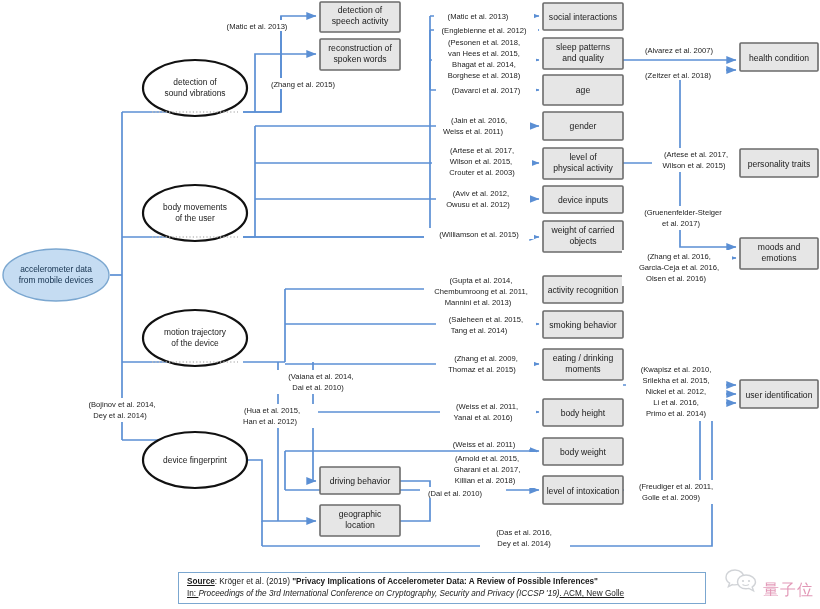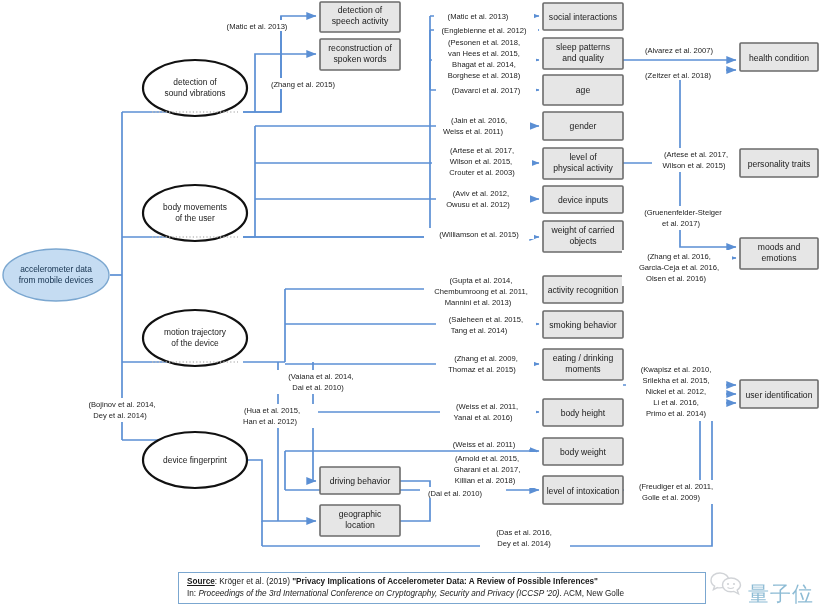--- a/index.html
+++ b/index.html
@@ -16,24 +16,24 @@
   .ellbl{font-size:8.4px;fill:#1a1a1a;}
   .srclbl{font-size:8.4px;fill:#13304d;}
   text{font-family:"Liberation Sans","DejaVu Sans",sans-serif;}
   #footer{position:absolute;left:178px;top:572px;width:528px;height:32px;
           border:1.4px solid #7ba7d0;background:#ffffff;box-sizing:border-box;
           padding:3px 24px 0 8px;}
   #footer .l1{font-size:8.2px;line-height:12px;white-space:nowrap;}
   #footer .l2{font-size:8.2px;line-height:12px;font-style:italic;white-space:nowrap;}
   #footer b{font-weight:bold;}
   #footer .u{text-decoration:underline;font-weight:bold;}
-  #footer .nm{font-style:normal;}
+  #footer .nm{font-style:normal;text-decoration:underline;}
   #watermark{position:absolute;right:6px;top:560px;display:flex;align-items:center;
              gap:4px;opacity:.45;}
-  #watermark .wm-text{font-size:21px;color:#0369a1;letter-spacing:1px;margin-top:20px;}
+  #watermark .wm-text{font-size:16px;color:#be185d;letter-spacing:1px;margin-top:20px;}
 </style>
 </head>
 <body>
 
 <svg id="diagram" viewBox="0 0 820 609">
   <defs>
     <marker id="arw" viewBox="0 0 10 10" refX="9.2" refY="5" markerWidth="6.2" markerHeight="6.2" orient="auto-start-reverse">
       <path d="M 0 1.2 L 9.6 5 L 0 8.8 z" fill="#5b8fd4"></path>
     </marker>
   </defs>
@@ -348,21 +348,21 @@
     <text class="lbl" x="524" y="535" text-anchor="middle">(Das et al. 2016,</text>
     <text class="lbl" x="524" y="546" text-anchor="middle">Dey et al. 2014)</text>
   </g>
 </svg>
 
 <div id="footer">
   <div class="l1">
     <span class="u">Source</span><span>: Kröger et al. (2019) </span><b>"Privacy Implications of Accelerometer Data: A Review of Possible Inferences"</b>
   </div>
   <div class="l2">
-    <span class="nm">In: </span><span>Proceedings of the 3rd International Conference on Cryptography, Security and Privacy (ICCSP '20)</span><span class="nm">. ACM, New Golle</span>
+    <span class="nm">In: </span><span>Proceedings of the 3rd International Conference on Cryptography, Security and Privacy (ICCSP '19)</span><span class="nm">. ACM, New Golle</span>
   </div>
 </div>
 
 <div id="watermark">
   <svg width="34" height="28" viewBox="0 0 34 28">
     <path d="M10 3 C4.5 3 1 6.3 1 10.2 C1 12.6 2.4 14.7 4.6 16 L3.4 19.6 L7.4 17.6 C8.2 17.8 9.1 17.9 10 17.9 C15.5 17.9 19 14.6 19 10.7 C19 6.8 15.5 3 10 3 Z" fill="none" stroke="#9aa0a8" stroke-width="1.4"></path>
     <path d="M21 8 C15.8 8 12.5 11.2 12.5 14.9 C12.5 18.6 15.8 21.8 21 21.8 C22 21.8 23 21.7 23.9 21.4 L28.5 23.8 L27.2 20 C29.2 18.7 30.5 16.9 30.5 14.9 C30.5 11.2 26.2 8 21 8 Z" fill="#ffffff" stroke="#9aa0a8" stroke-width="1.4"></path>
     <circle cx="18" cy="14" r="1.1" fill="#9aa0a8"></circle>
     <circle cx="24" cy="14" r="1.1" fill="#9aa0a8"></circle>
     <path d="M17.5 17.5 q3.2 2 6.4 0" fill="none" stroke="#9aa0a8" stroke-width="1.2"></path>

